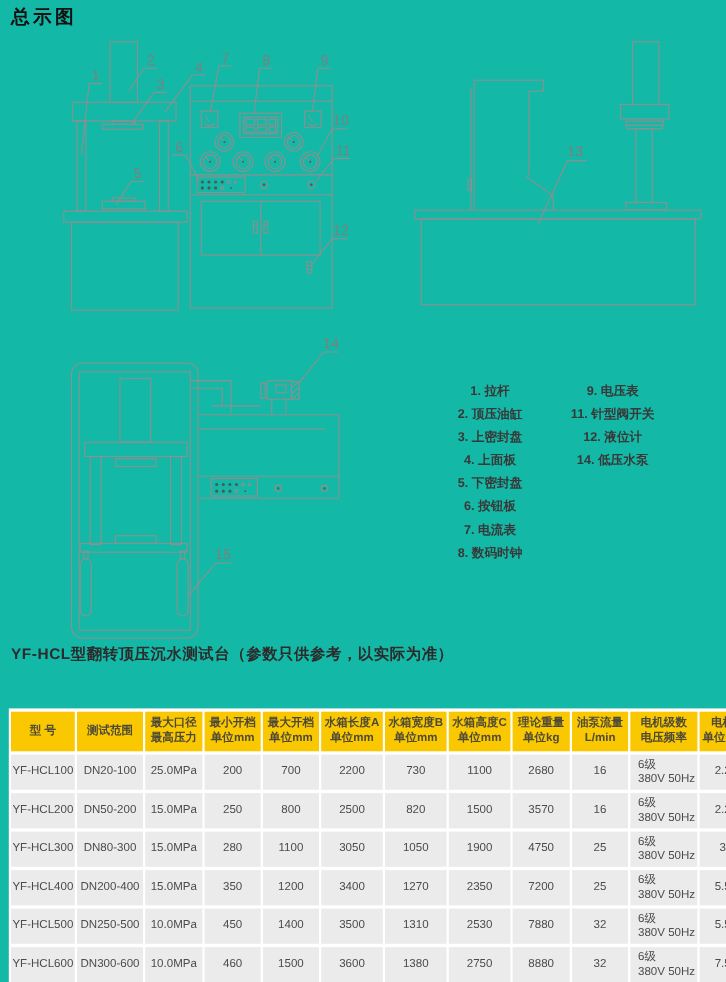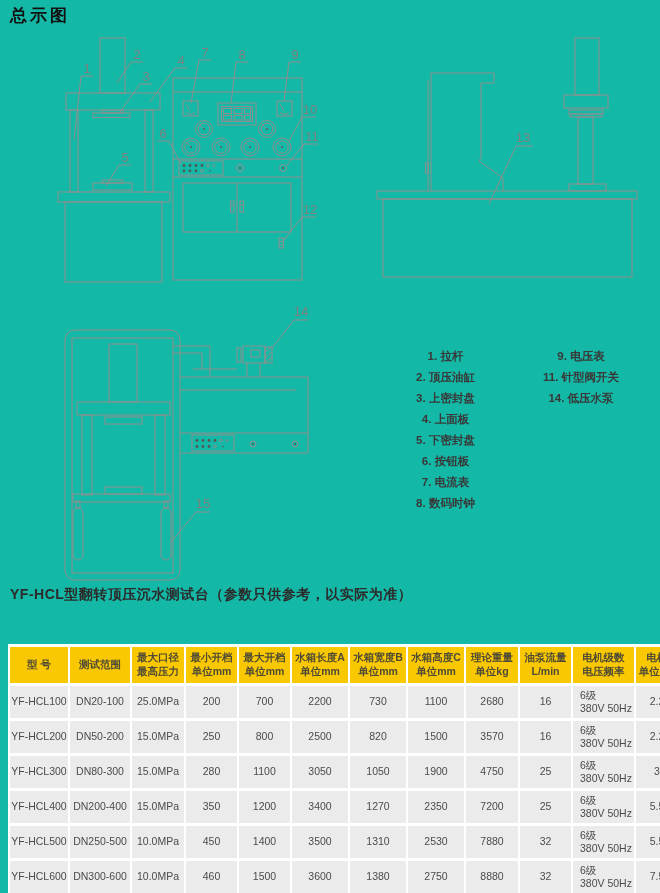--- a/index.html
+++ b/index.html
@@ -13,21 +13,21 @@
   }
   svg.drawings{position:absolute;top:0;left:0;}
   svg.drawings .ln{stroke:#8f8f8f;stroke-width:1;fill:none;}
   svg.drawings .fil{fill:#555;stroke:none;}
   svg.drawings text.callout{
     font-family:"Liberation Sans","DejaVu Sans",sans-serif;
     font-size:13px;fill:#7f7f7f;text-anchor:middle;
   }
   .legend{position:absolute;left:398px;top:346px;width:250px;}
   .legend-col{position:absolute;top:0;left:0;width:95px;text-align:center;}
-  .legend-col.col2{left:94px;width:130px;margin-left:24px;}
+  .legend-col.col2{left:94px;width:130px;}
   .legend-item{
     font-size:11.5px;line-height:21px;color:#383838;font-weight:bold;
     white-space:nowrap;
   }
   .table-title{
     position:absolute;left:10px;top:586px;
     font-size:14px;font-weight:bold;color:#2b2b2b;letter-spacing:0.5px;
   }
   table.spec-table{
     position:absolute;left:8px;top:644px;width:646px;
@@ -278,20 +278,21 @@
       <div class="legend-item">3. 上密封盘</div>
       <div class="legend-item">4. 上面板</div>
       <div class="legend-item">5. 下密封盘</div>
       <div class="legend-item">6. 按钮板</div>
       <div class="legend-item">7. 电流表</div>
       <div class="legend-item">8. 数码时钟</div>
     </div>
     <div class="legend-col col2">
       <div class="legend-item">9. 电压表</div>
       <div class="legend-item">11. 针型阀开关</div>
+      <div class="legend-item">12. 液位计</div>
       <div class="legend-item">14. 低压水泵</div>
     </div>
   </div>
 
   <div class="table-title">YF-HCL型翻转顶压沉水测试台（参数只供参考，以实际为准）</div>
 
   <table class="spec-table">
     <colgroup>
       <col style="width:58px">
         <col style="width:60px">

